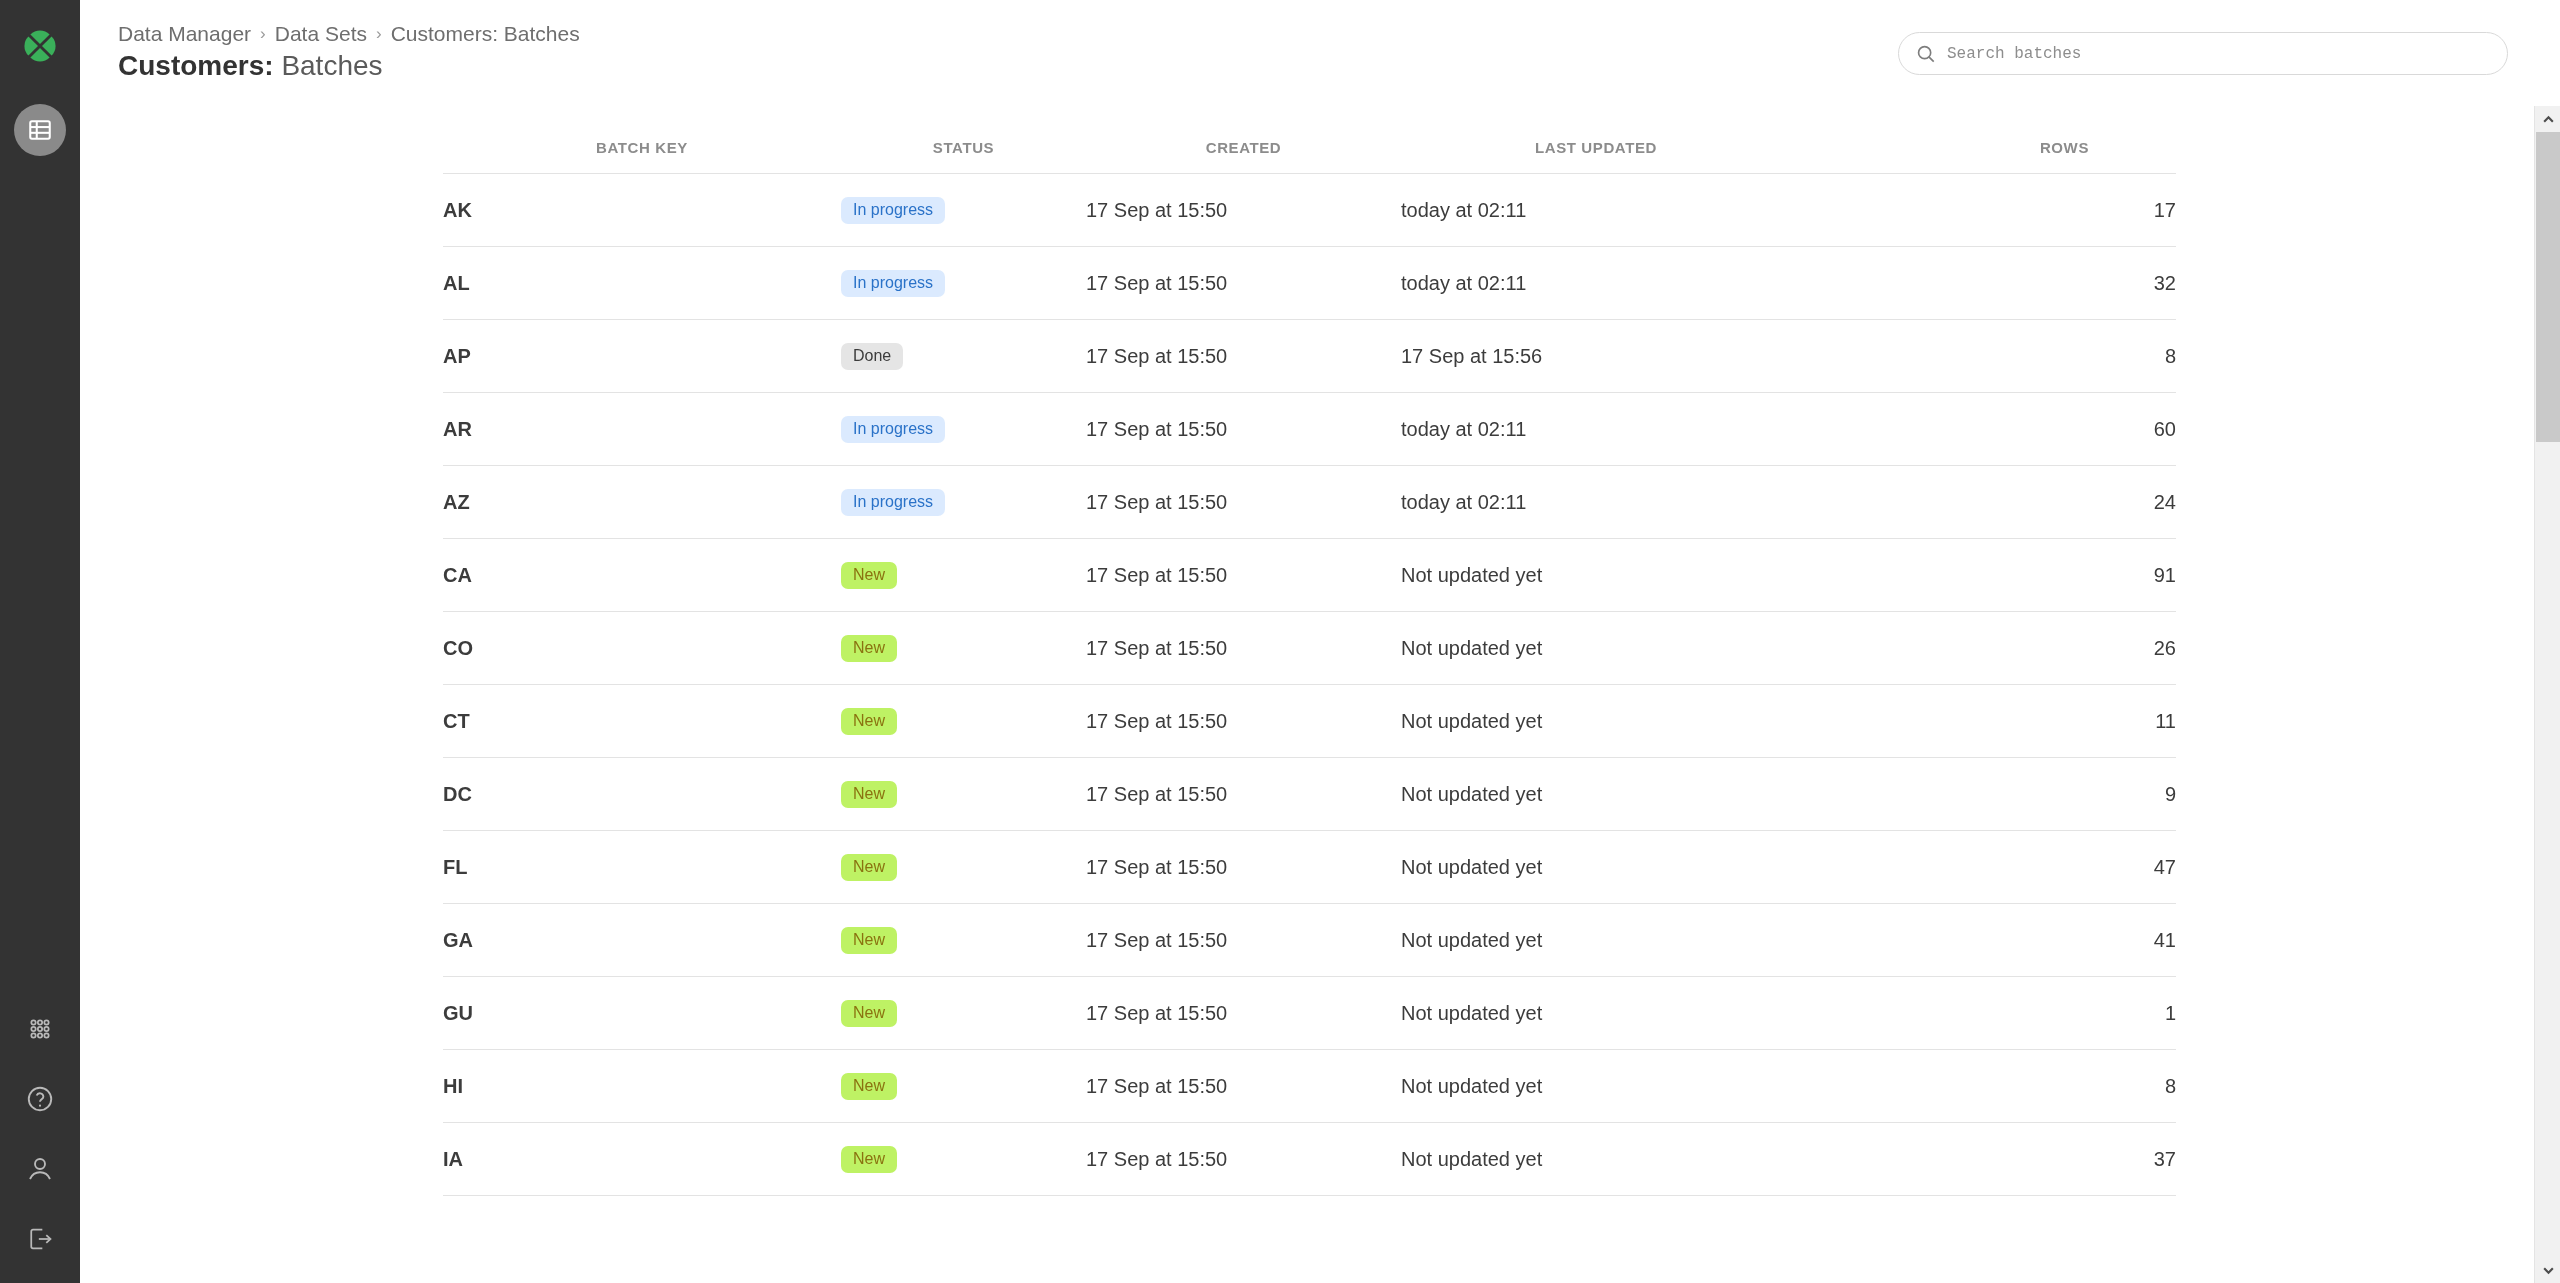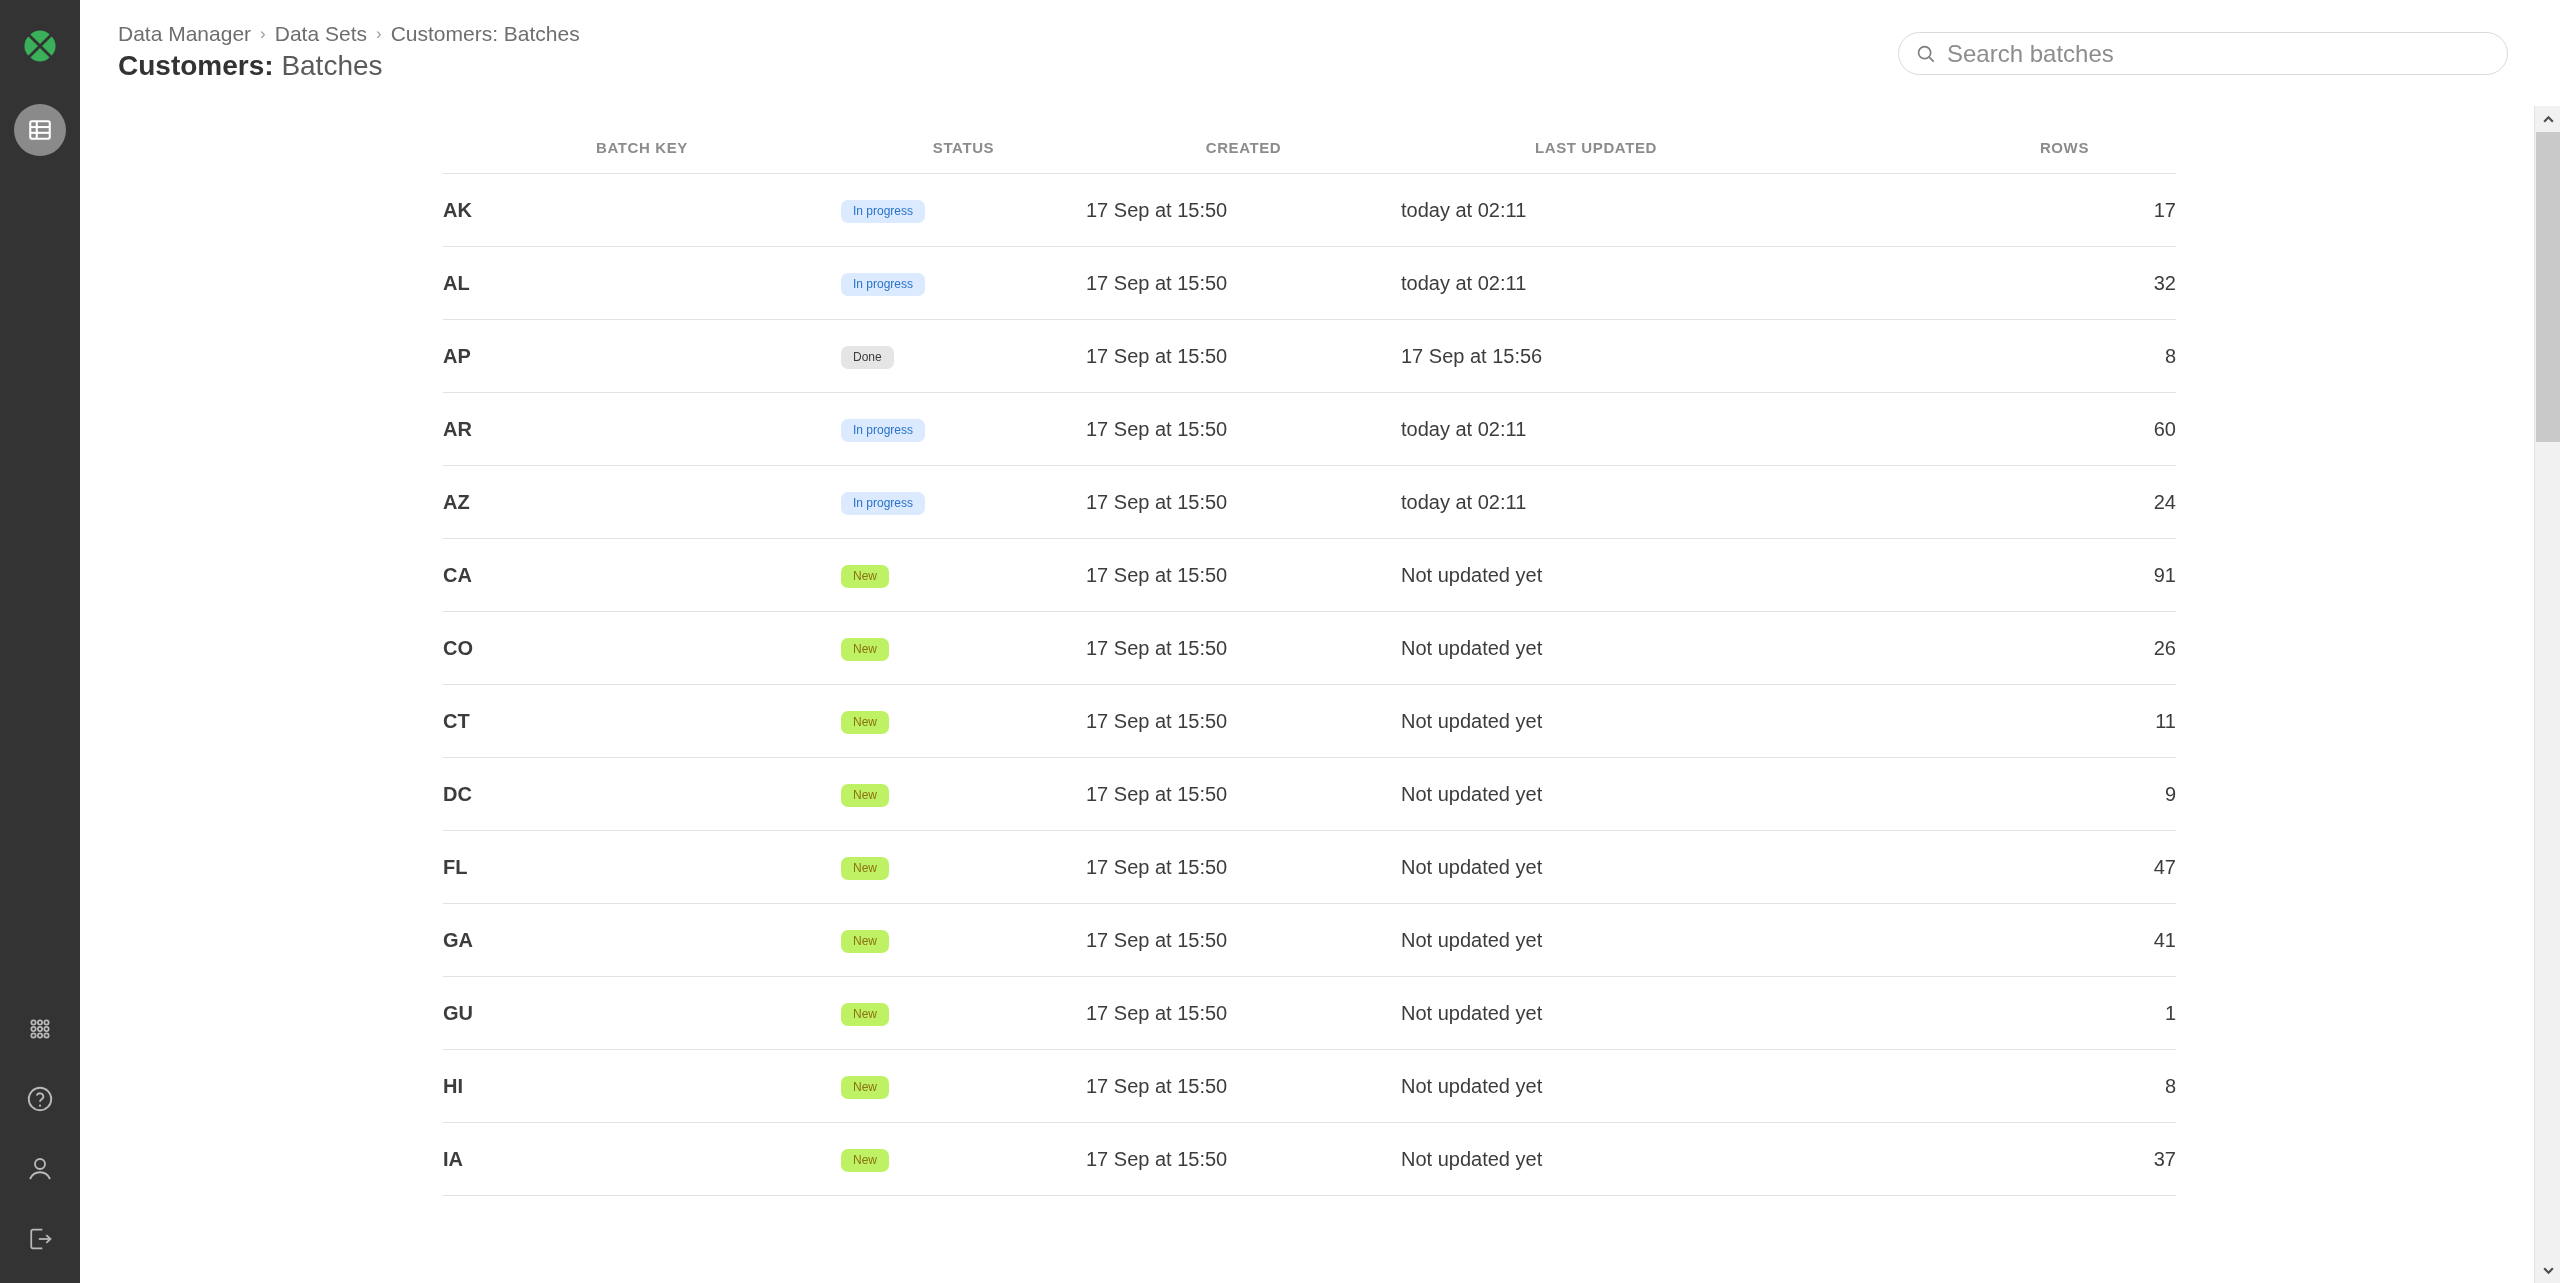--- a/index.html
+++ b/index.html
@@ -96,22 +96,22 @@
     border: 1px solid #d9d9d9;
     border-radius: 22px;
     background: #ffffff;
     display: flex; align-items: center;
     padding: 0 16px;
   }
   #search-icon { flex: 0 0 auto; margin-right: 10px; display: block; }
   #search-input {
     flex: 1 1 auto;
     border: none; outline: none;
-    font-family: Liberation Sans, sans-serif;
-    font-size: 24px;
+    font-family: Liberation Mono, monospace;
+    font-size: 16px;
     color: #a16207;
     background: transparent;
   }
   #search-input::placeholder { color: #8d8d8d; }
 
   
   #content {
     position: absolute;
     left: 80px; top: 106px;
     width: 2454px; height: 1177px;
@@ -156,21 +156,21 @@
   td.cell-key { font-weight: bold; font-size: 19px; color: #333333; }
   td.cell-created { color: #3c3c3c; }
   td.cell-updated { color: #3c3c3c; }
   td.cell-updated.muted { color: #a0a0a0; }
   td.cell-rows { text-align: right; padding-right: 87px; color: #3c3c3c; }
 
   .badge {
     display: inline-block;
     padding: 5px 12px 6px 12px;
     border-radius: 7px;
-    font-size: 12px;
+    font-size: 16px;
     line-height: 1;
     white-space: nowrap;
   }
   .badge.inprogress { background: #dbeafe; color: #2a72c8; }
   .badge.done       { background: #e5e5e5; color: #3c3c3c; }
   .badge.new        { background: #bef264; color: #8a7310; }
 
   
   #scrollbar {
     position: absolute;

